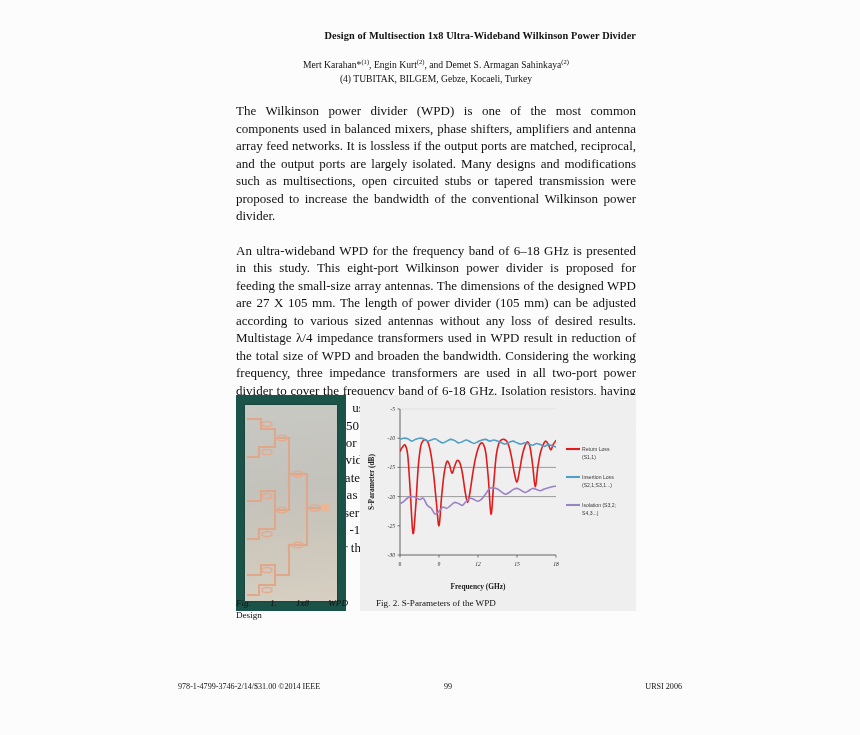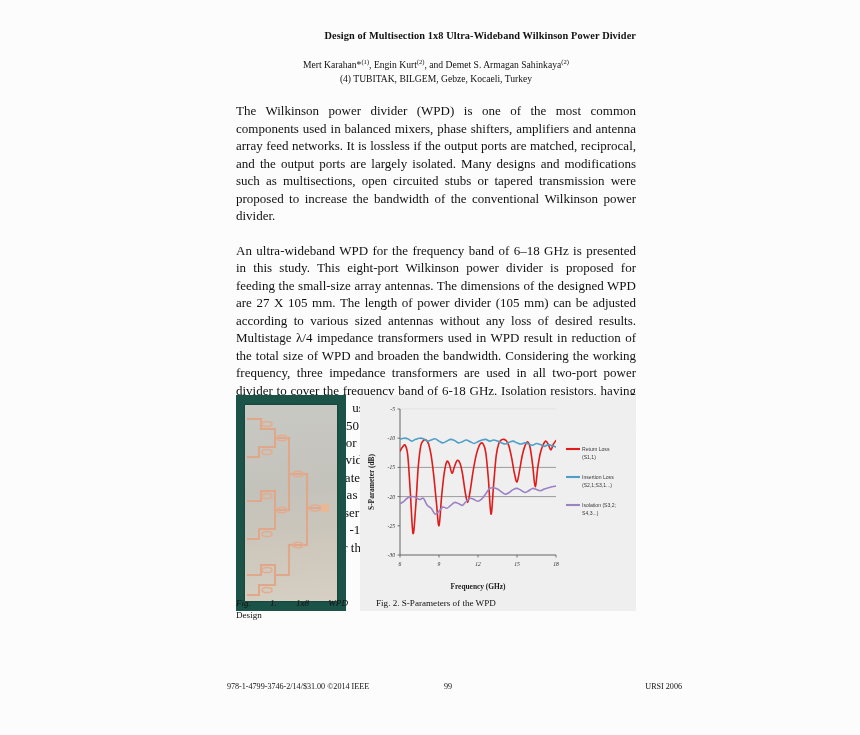--- a/index.html
+++ b/index.html
@@ -58,21 +58,21 @@
   }
   .cap1 .l1{display:flex;justify-content:space-between;font-style:italic;}
   .cap2{
     position:absolute;left:140px;top:0;width:260px;
   }
   
   .footer{
     position:absolute;left:178px;top:682px;width:504px;
     font-size:8.1px;display:flex;align-items:baseline;
   }
-  .footer .fl{width:240px;text-align:center;}
+  .footer .fl{width:240px;text-align:left;}
   .footer .fc{width:60px;text-align:center;}
   .footer .fr{flex:1;text-align:right;}
   .lgd{font-size:5.1px;fill:#3a3a3a;font-family:"Liberation Sans",sans-serif;}
   .axnum{font-size:5.6px;fill:#2a2a2a;font-family:"Liberation Serif",serif;font-style:italic;}
   .axttl{font-size:7.4px;fill:#1a1a1a;font-family:"Liberation Serif",serif;font-weight:bold;}
 </style>
 </head>
 <body>
 
 <div class="page">

